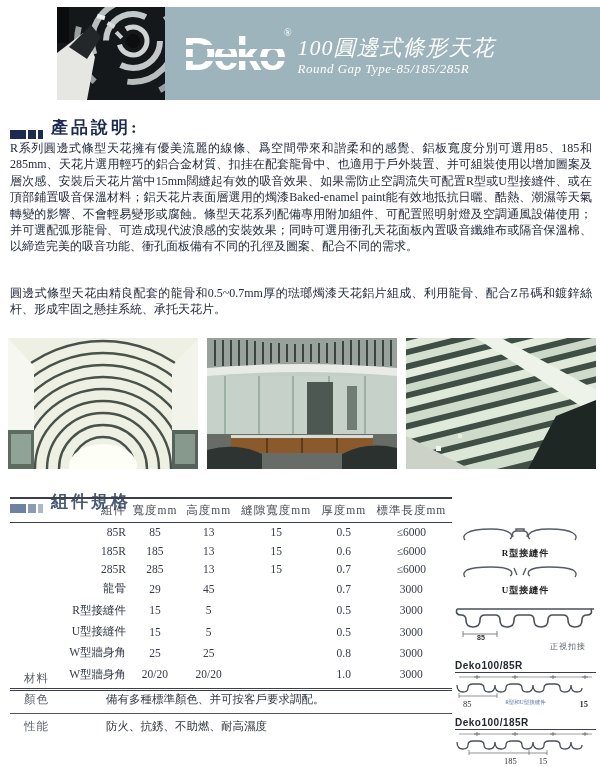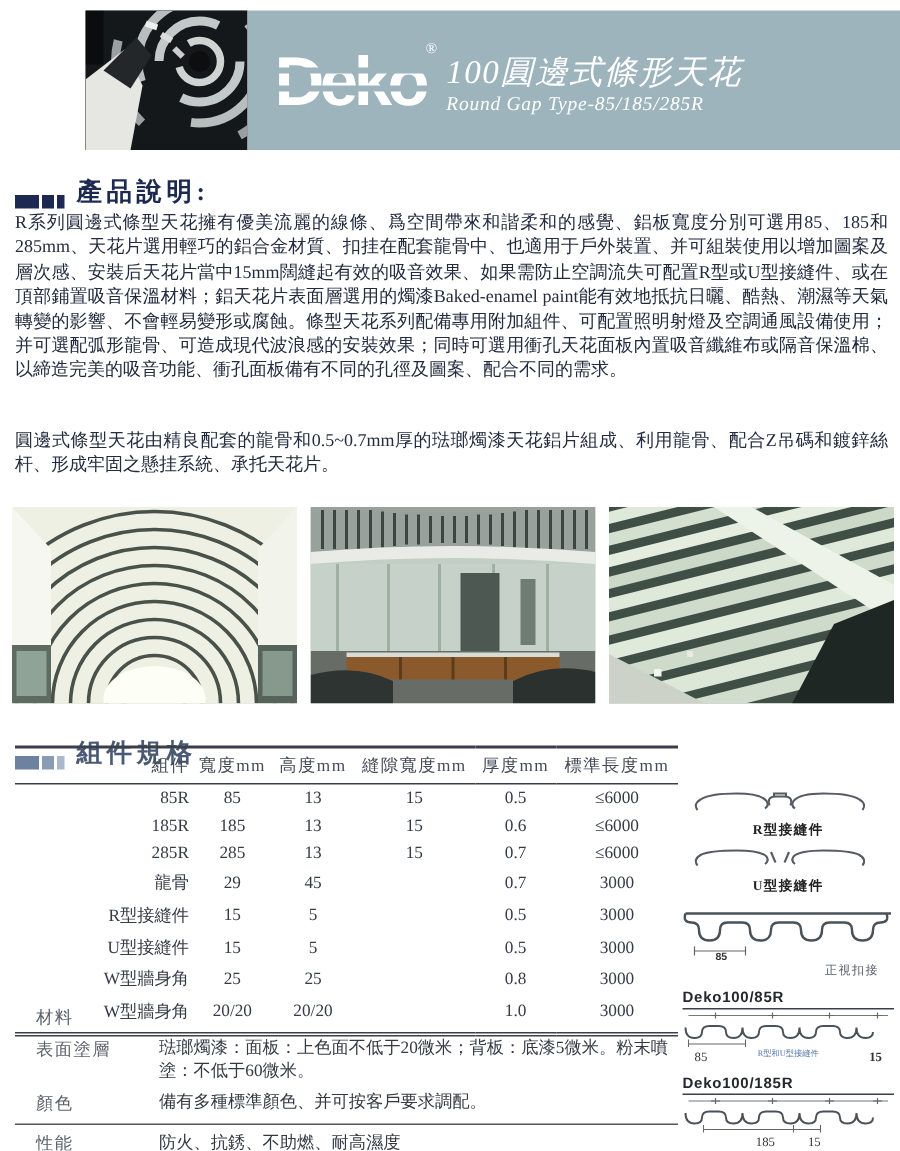--- a/index.html
+++ b/index.html
@@ -292,24 +292,20 @@
           <td class="col-num">3000</td>
         </tr>
     </tbody>
   </table>
 
   <div class="props">
     <div class="prop-row">
       <div class="prop-label">材料</div>
     </div>
     <div class="prop-row">
-      <div class="prop-label">表面塗層</div>
-      <div class="prop-value">琺瑯燭漆：面板：上色面不低于20微米；背板：底漆5微米。粉末噴塗：不低于60微米。</div>
-    </div>
-    <div class="prop-row">
       <div class="prop-label">顏色</div>
       <div class="prop-value">備有多種標準顏色、并可按客戶要求調配。</div>
     </div>
     <div class="prop-row ruled-top">
       <div class="prop-label">性能</div>
       <div class="prop-value">防火、抗銹、不助燃、耐高濕度</div>
     </div>
 
   </div>
 

